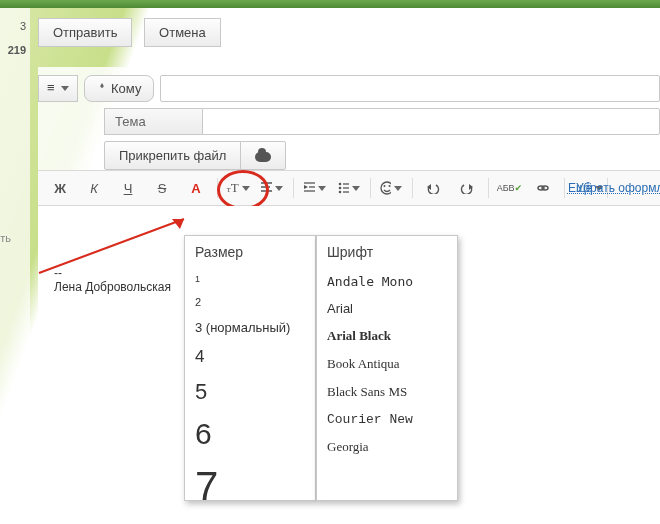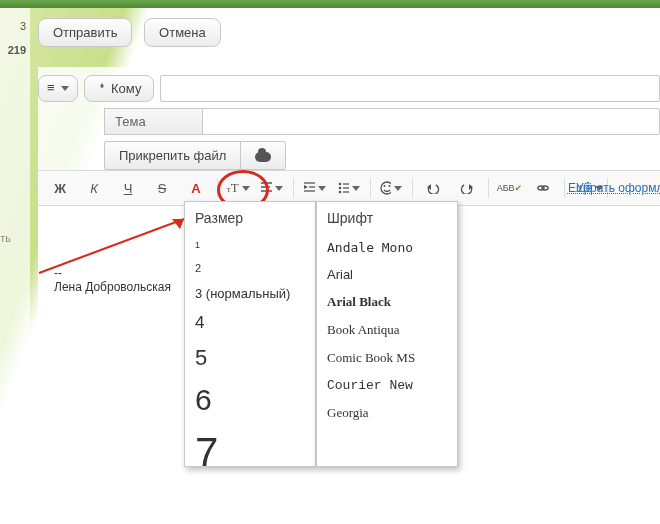--- a/index.html
+++ b/index.html
@@ -54,21 +54,21 @@
     top: 18px;
     right: 0;
     bottom: 0;
     z-index: 3;
     background: transparent;
   }
   .btn {
     display: inline-block;
     background: linear-gradient(#fdfdfd, #ececec);
     border: 1px solid #c8c8c8;
-    border-radius: 8px;
+    border-radius: 0;
     padding: 6px 14px;
     font-size: 13px;
     color: #444;
     cursor: pointer;
     vertical-align: middle;
   }
   .btn-row { margin-bottom: 20px; }
   .btn-group { display: inline-flex; }
   .btn-group .btn { border-radius: 0; margin-left: -1px; }
   .btn-group .btn:first-child { border-radius: 2px 0 0 2px; margin-left: 0; }
@@ -214,21 +214,21 @@
     font-size: 13px;
     color: #333;
     min-height: 250px;
     background: #fff;
     position: relative;
   }
 
   
   .dd-wrap {
     position: absolute;
-    top: 201px;
+    top: 235px;
     left: 184px;
     display: flex;
     z-index: 10;
   }
   .dd {
     background: #fff;
     border: 1px solid #c8c8c8;
     box-shadow: 2px 3px 6px rgba(0,0,0,0.25);
     width: 130px;
     height: 264px;
@@ -437,21 +437,21 @@
       <div class="dd-item sz7">7</div>
     </div>
   </div>
   <div class="dd" style="width:140px">
     <div class="dd-head">Шрифт</div>
     <div class="dd-list">
       <div class="dd-item" style="font-family:'Andale Mono',monospace">Andale Mono</div>
       <div class="dd-item" style="font-family:Arial">Arial</div>
       <div class="dd-item" style="font-family:'Arial Black'; font-weight:900">Arial Black</div>
       <div class="dd-item" style="font-family:'Book Antiqua',serif">Book Antiqua</div>
-      <div class="dd-item" style="font-family:'Comic Sans MS',cursive">Comic Book MS</div>
+      <div class="dd-item" style="font-family:'Comic Sans MS',cursive">Black Sans MS</div>
       <div class="dd-item" style="font-family:'Courier New',monospace">Courier New</div>
       <div class="dd-item" style="font-family:Georgia,serif">Georgia</div>
     </div>
   </div>
 </div>
 
 <svg class="red-arrow" viewBox="0 0 160 70">
   <path d="M5 62 L150 8" stroke="#d82a1d" stroke-width="2" fill="none"></path>
   <polygon points="150,8 138,8 146,18" fill="#d82a1d"></polygon>
 </svg>

